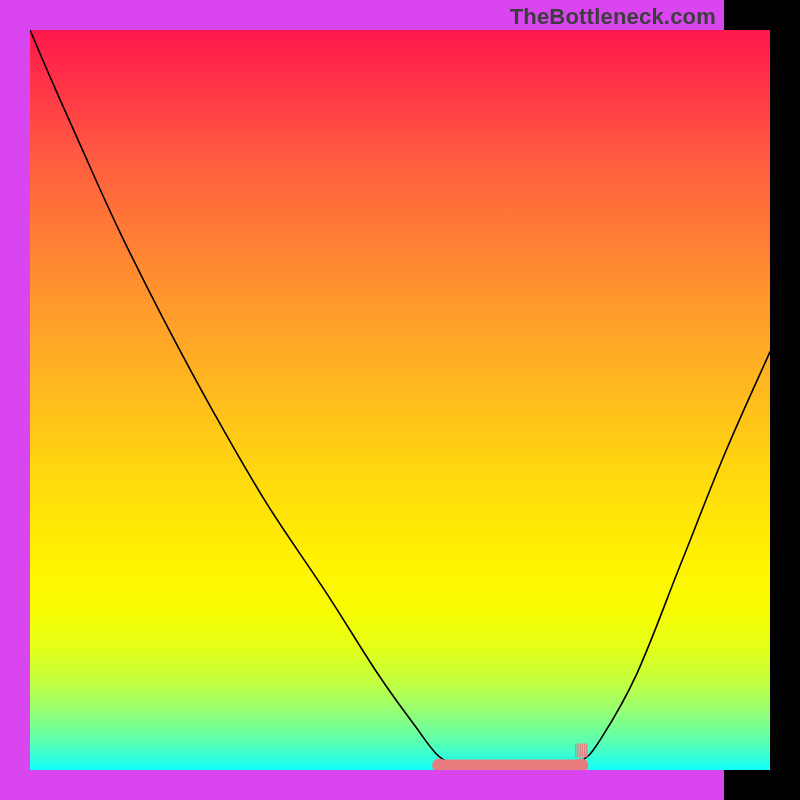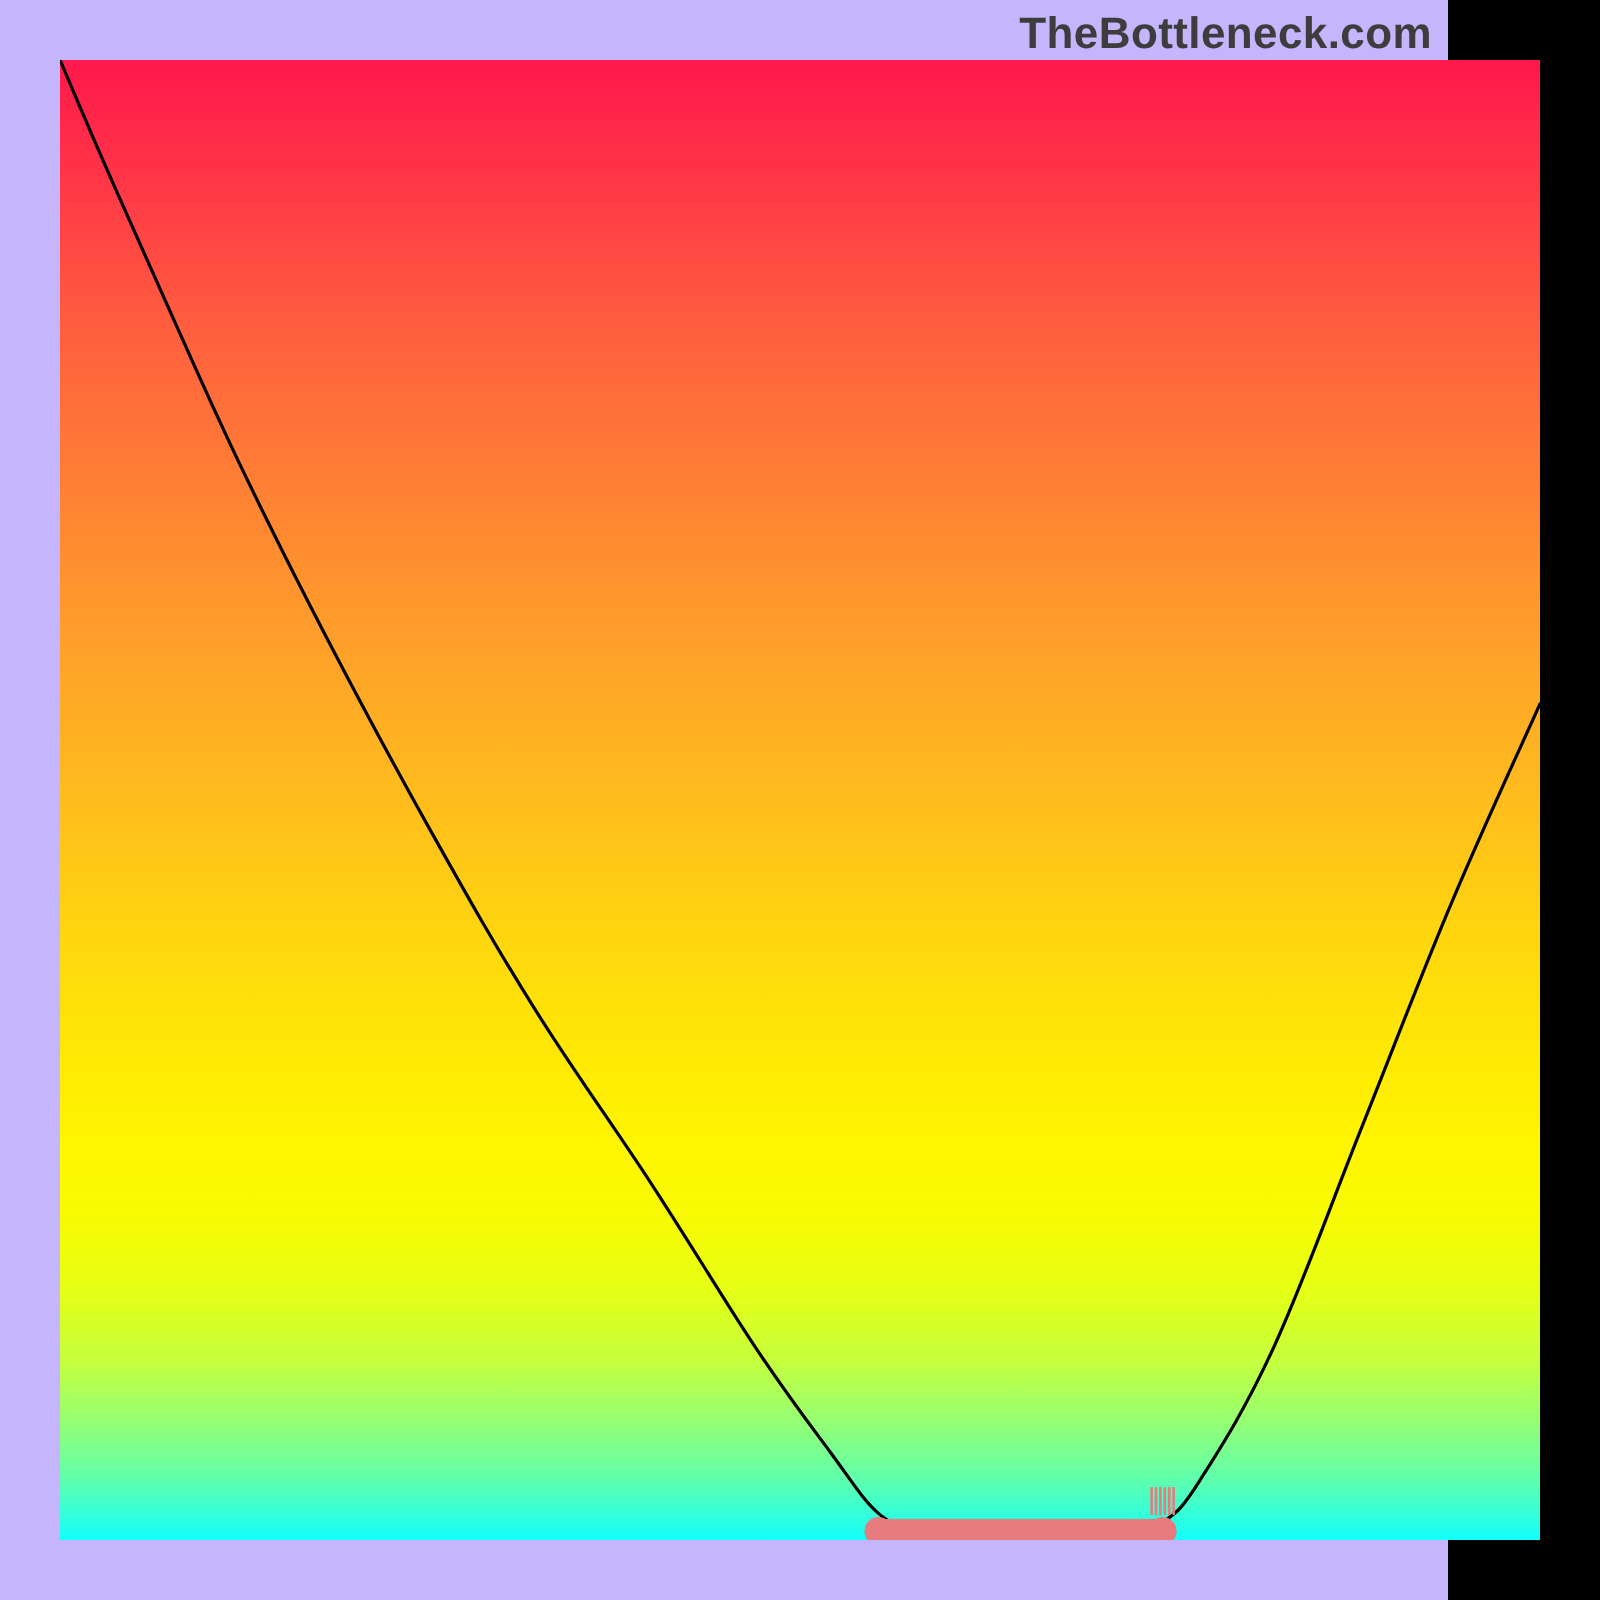--- a/index.html
+++ b/index.html
@@ -8,21 +8,21 @@
     width: 800px;
     height: 800px;
     overflow: hidden;
     background: #000;
     font-family: Arial, Helvetica, sans-serif;
   }
   .frame {
     position: relative;
     width: 724px;
     height: 800px;
-    background: #c4b5fd;
+    background: #d946ef;
   }
   .watermark {
     position: absolute;
     top: 4px;
     right: 8px;
     color: #3d3d3d;
     font-size: 22px;
     font-weight: bold;
     letter-spacing: 0.2px;
     z-index: 10;

